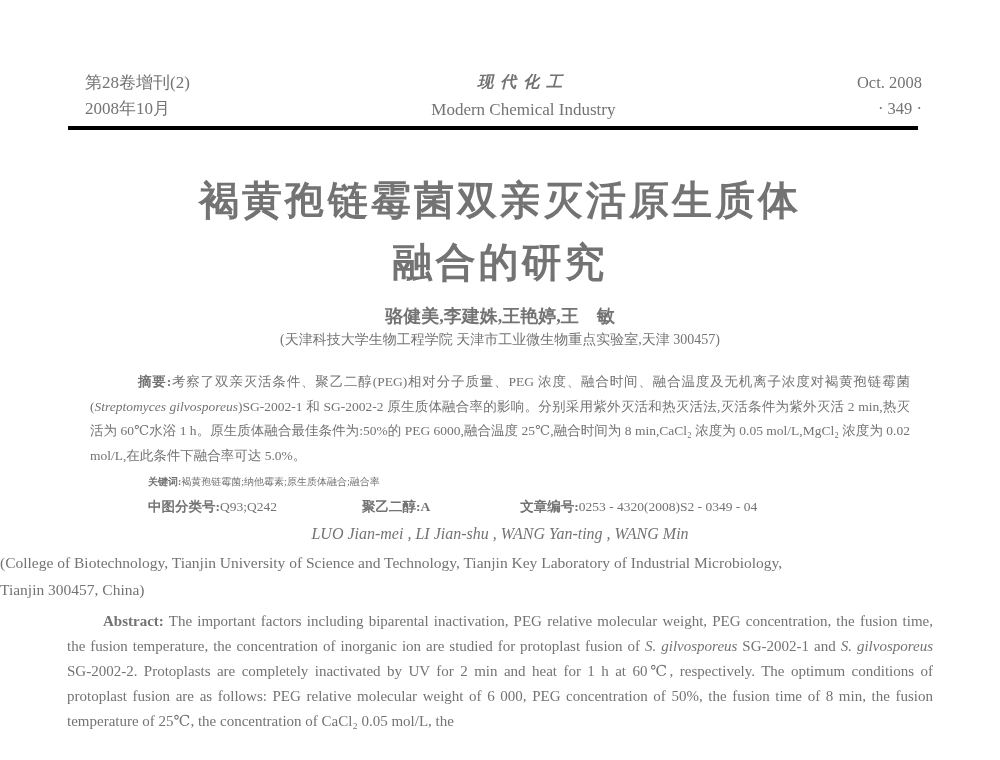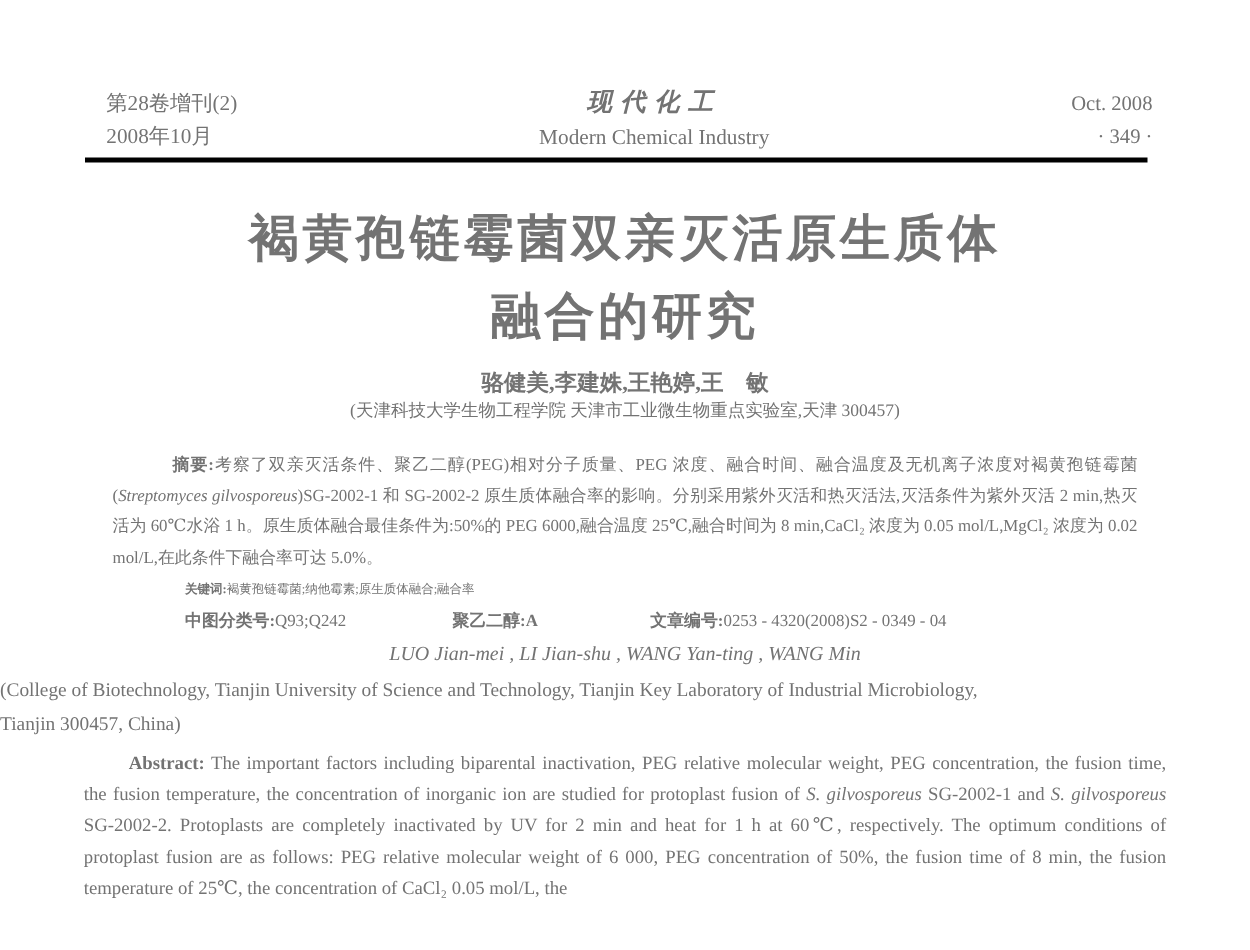--- a/index.html
+++ b/index.html
@@ -11,28 +11,28 @@
     color:#737373;
     font-family:"Liberation Serif","DejaVu Serif",serif;
   }
   
   .header-row {
     display:flex; justify-content:space-between; align-items:flex-start;
     margin-top:70px; padding-left:85px; padding-right:78px;
   }
   .header-left { font-size:17px; line-height:26px; text-align:left; }
   .header-center { text-align:center; }
-  .journal-cn { font-size:20px; font-weight:bold; font-style:italic; letter-spacing:7px; line-height:24px; }
+  .journal-cn { font-size:16px; font-weight:bold; font-style:italic; letter-spacing:7px; line-height:24px; }
   .journal-en { font-size:17px; line-height:24px; margin-top:4px; }
   .header-right { font-size:16.5px; line-height:26px; text-align:right; }
   .header-rule { width:850px; height:4px; background:#000; margin:4px 0 0 68px; }
   
   .title-cn {
     text-align:center; font-weight:bold; font-size:40px; line-height:62px;
-    letter-spacing:3px; margin-top:30px;
+    letter-spacing:3px; margin-top:40px;
   }
   .authors-cn { text-align:center; font-size:18px; line-height:24px; margin-top:10px; font-weight:bold; }
   .affil-cn { text-align:center; font-size:14px; line-height:24px; margin-top:0; }
   
   .abstract-cn {
     width:820px; margin:18px auto 0; font-size:13.5px; line-height:24.5px;
     text-align:justify; text-indent:48px;
   }
   .keywords-row { margin:2px 0 0 148px; font-size:10px; line-height:24.5px; }
   .clc-row { margin:0 0 0 148px; font-size:13.5px; line-height:24.5px; display:flex; }

